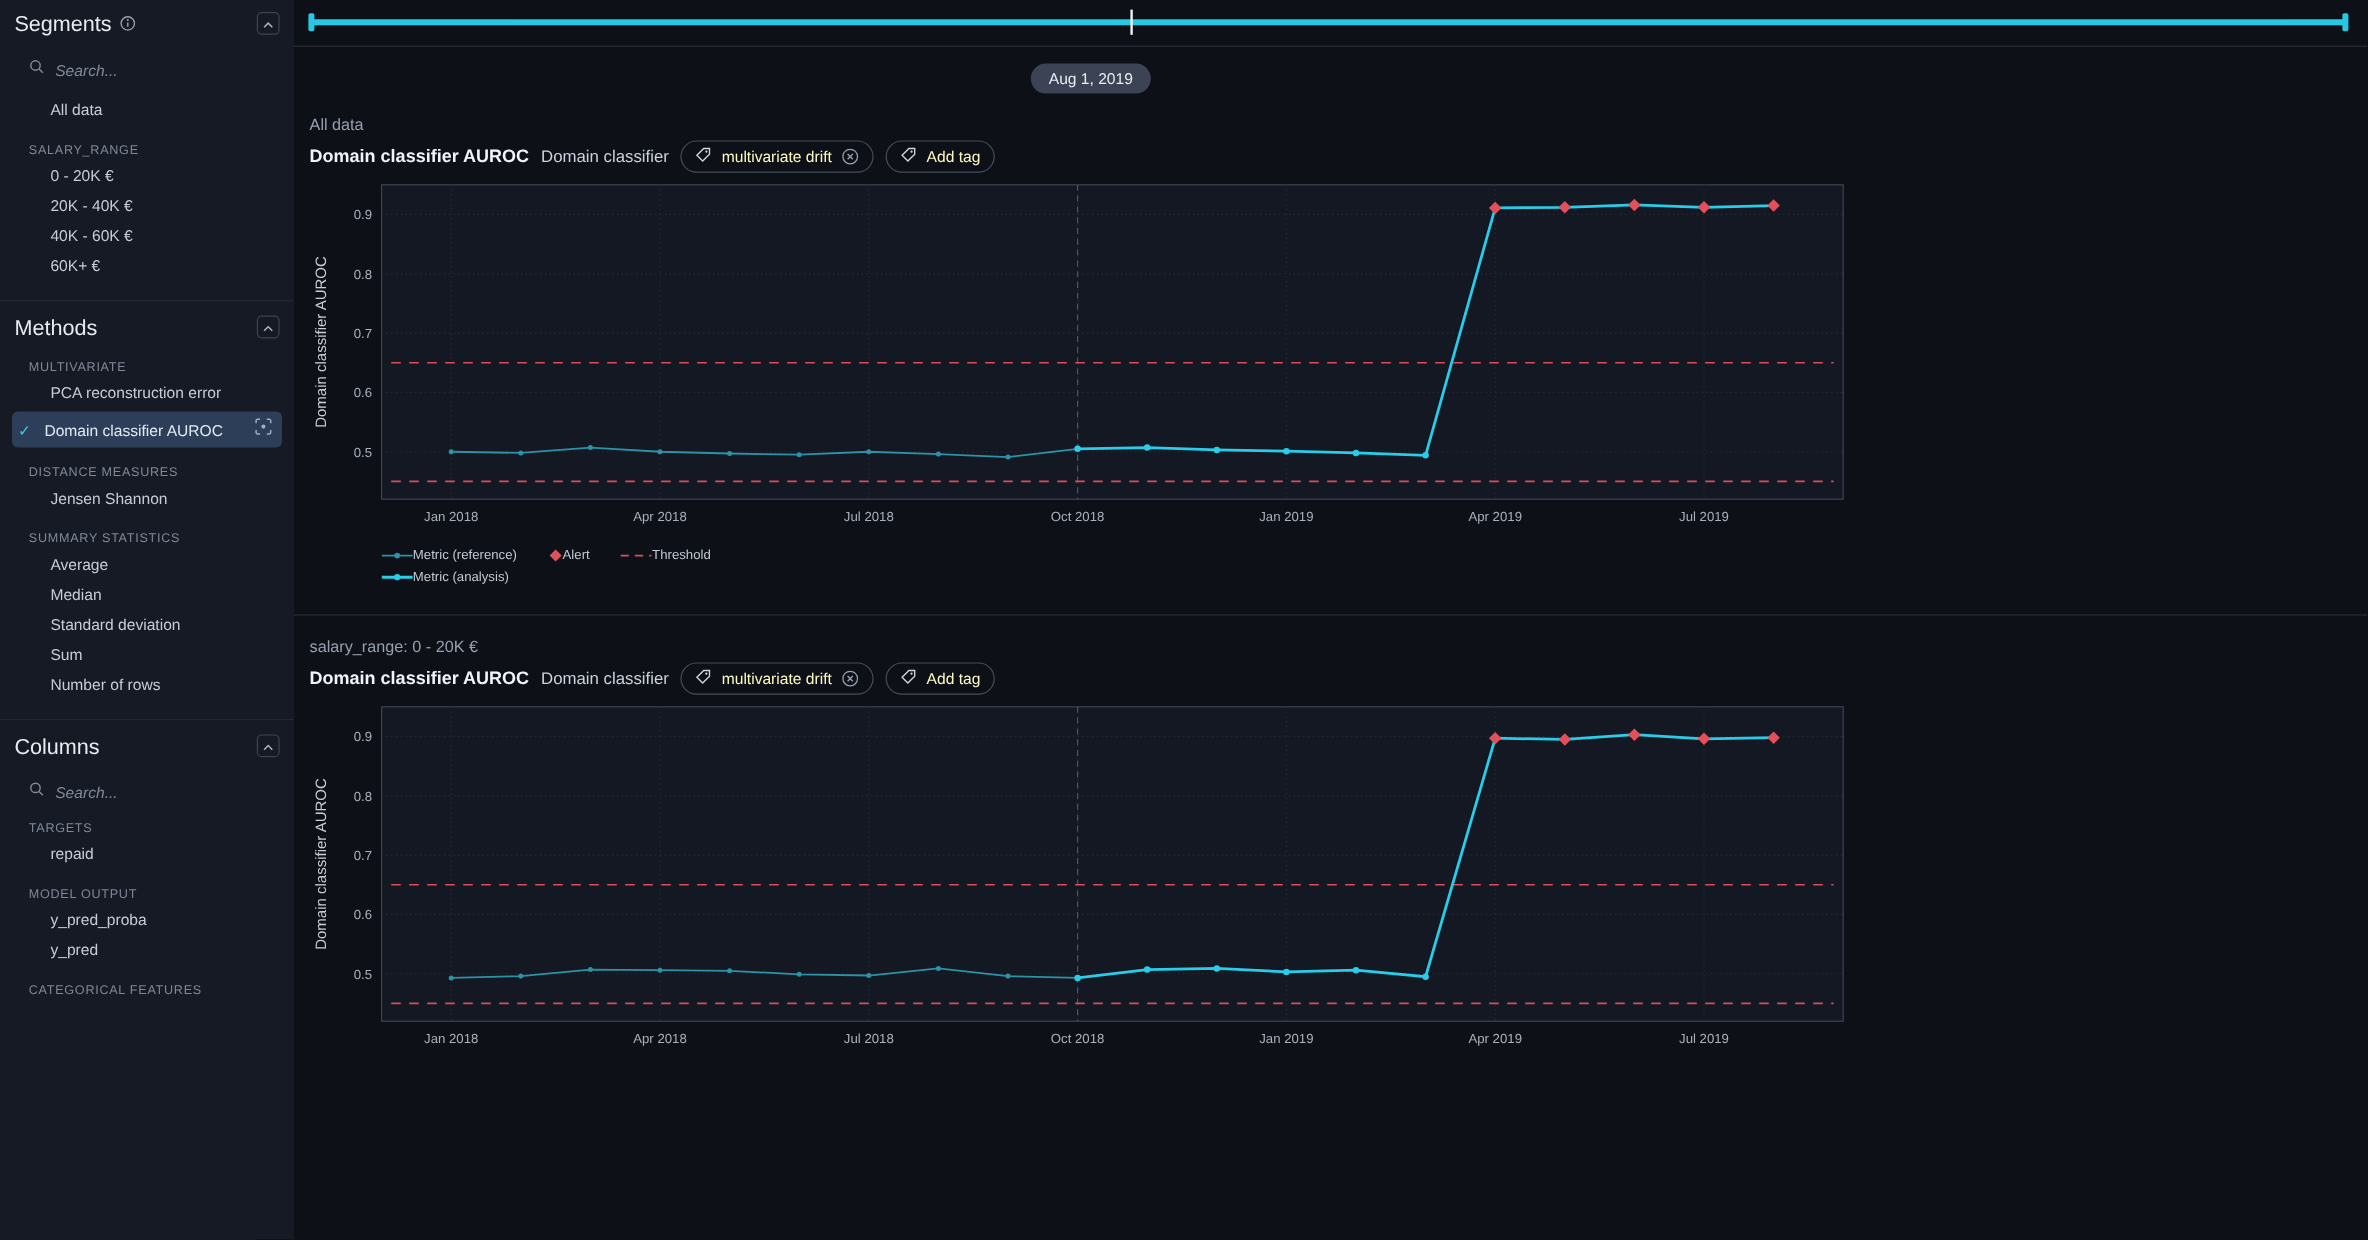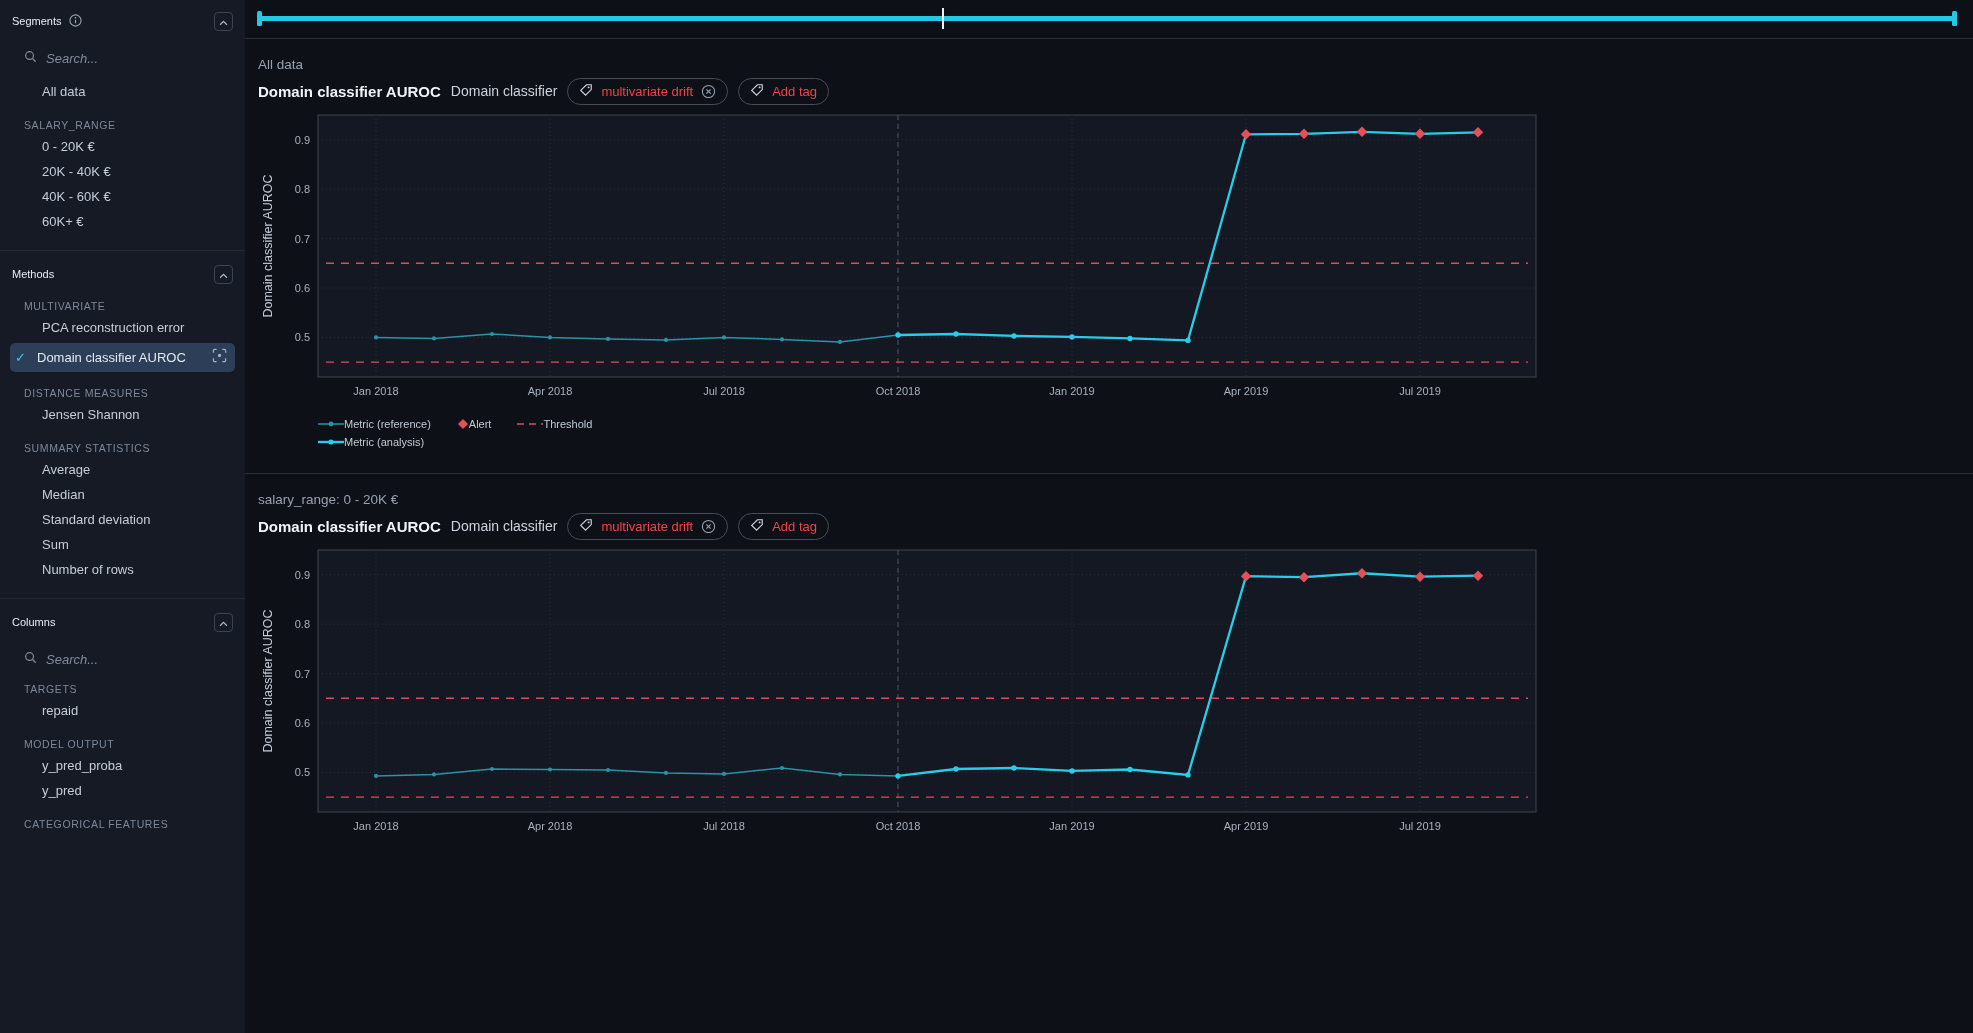--- a/index.html
+++ b/index.html
@@ -12,23 +12,23 @@
   .app { display: flex; width: 1973px; height: 1033px; }
 
   
   .sidebar {
     flex: 0 0 245px; width: 245px; height: 100%;
     background: #151a24;
     padding-top: 8px;
     overflow: hidden;
   }
   .sb-header {
-    display: flex; align-items: center; gap: 7px;
+    display: flex; gap: 7px;
     padding: 0 12px; height: 22px; margin-top: 2px;
-    font-size: 11px; color: #e8ebf1;
+    font-size: 18px; color: #e8ebf1;
   }
   .sb-header .spacer { flex: 1; }
   .collapse-btn {
     width: 19px; height: 19px; border: 1px solid #3c4352; border-radius: 4px;
     background: transparent; display: flex; align-items: center; justify-content: center;
     cursor: pointer; color: #aeb6c4;
   }
   .sb-search {
     display: flex; align-items: center; gap: 9px;
     margin: 17px 12px 0 24px; color: #8a93a3;
@@ -88,21 +88,21 @@
   }
 
   .sec-head { margin-top: 18px; }
   .seg-label { font-size: 13.5px; color: #97a0b0; }
   .title-row { display: flex; align-items: center; gap: 10px; margin-top: 5px; height: 28px; }
   .metric-title { font-size: 15px; font-weight: 700; color: #f0f3f7; white-space: nowrap; }
   .metric-sub { font-size: 14px; color: #ccd2dd; white-space: nowrap; }
   .pill {
     display: flex; align-items: center; gap: 8px;
     border: 1px solid #454c5b; border-radius: 15px;
-    padding: 4px 11px; font-size: 13px; color: #ef4444;
+    padding: 4px 11px; font-size: 13px; color: #fef9c3;
     background: transparent; cursor: pointer; white-space: nowrap;
   }
   .pill .rm { display: flex; align-items: center; }
   .chart-svg { display: block; width: 1282px; height: 296px; margin-top: 6px; font-family: "Liberation Sans", sans-serif; }
 
   .legend { margin: 8px 0 0 60px; }
   .legend-row { display: flex; align-items: center; gap: 26px; height: 18px; }
   .legend-item { display: flex; align-items: center; gap: 0; font-size: 11px; color: #c2c9d4; cursor: pointer; }
 
   .sec-sep { border-top: 1px solid #272d3a; margin: 22px -17px 0 -13px; }
@@ -232,20 +232,23 @@
     <div class="tl-wrap">
       <div class="tl-bar">
         <div class="tl-handle left"></div>
         <div class="tl-handle right"></div>
         <div class="tl-cursor"></div>
       </div>
     </div>
 
     <div class="hdiv"></div>
 
+    <div class="badge-row">
+      <span class="date-badge">Aug 1, 2019</span>
+    </div>
 
     <section>
       <div class="sec-head">
         <div class="seg-label">All data</div>
         <div class="title-row">
           <span class="metric-title">Domain classifier AUROC</span>
           <span class="metric-sub">Domain classifier</span>
           <span class="pill">
             <span class="icon-svg">
               <svg width="14" height="14" viewBox="0 0 16 16">

